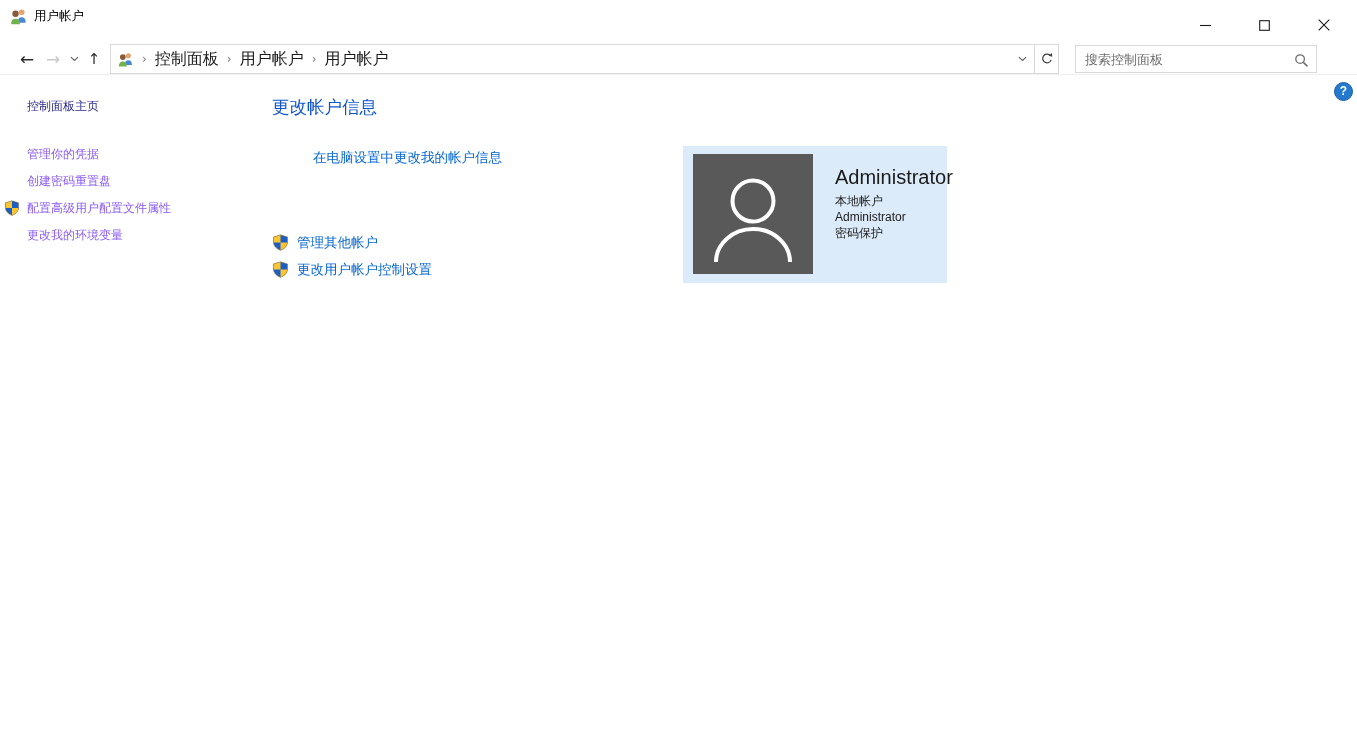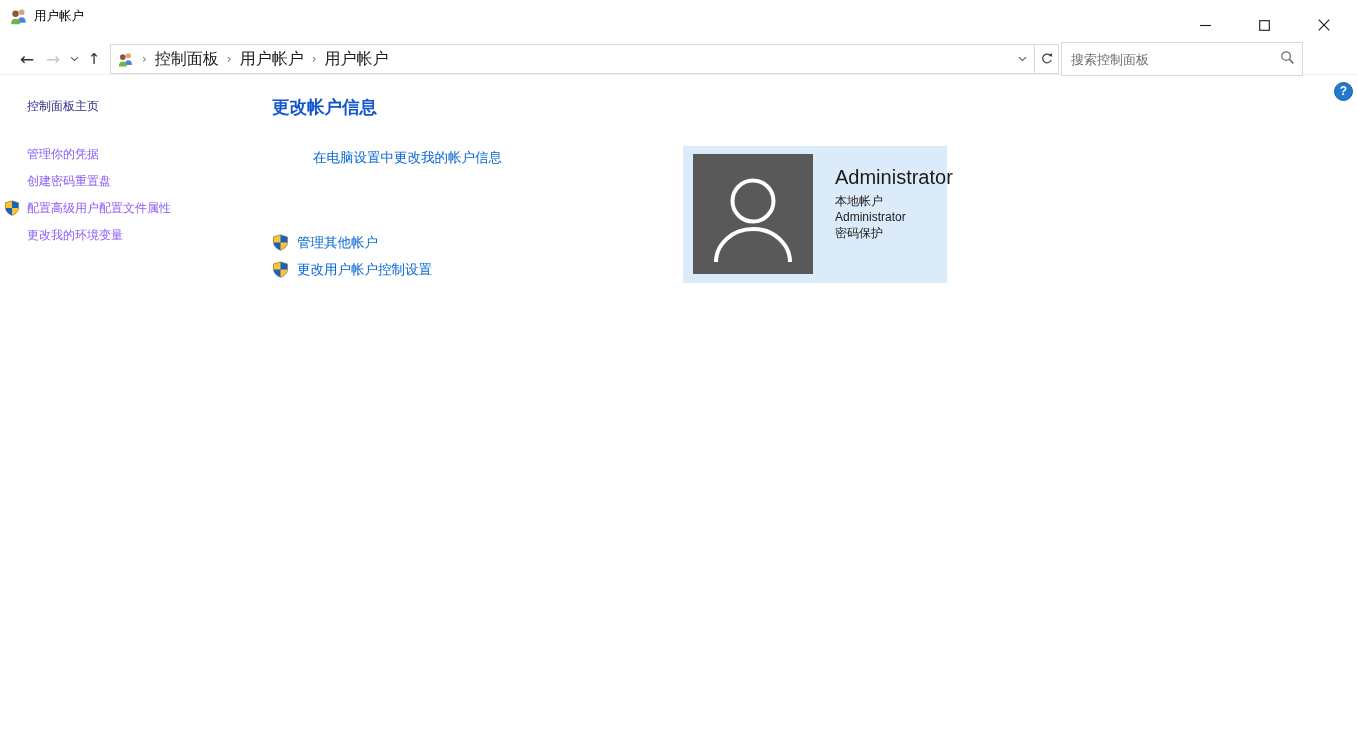--- a/index.html
+++ b/index.html
@@ -27,38 +27,38 @@
   .up-btn    { width:24px; font-size:15px; color:#2b2b2b; }
 
   .address-bar { flex:0 0 925px; height:30px; border:1px solid #d9d9d9; background:#fff; display:flex; align-items:center; margin-left:4px; }
   .crumb-icon { width:17px; height:17px; margin-left:6px; flex:0 0 auto; }
   .crumb-sep { color:#7a7a7a; font-size:12px; padding:0 8px; }
   .crumb { color:#1b1b1b; font-size:16px; white-space:nowrap; cursor:default; }
   .address-spacer { flex:1 1 auto; }
   .addrchev-btn { width:24px; height:28px; display:flex; align-items:center; justify-content:center; background:none; border:none; }
   .refresh-btn { flex:0 0 25px; height:30px; margin-left:-1px; border:1px solid #d9d9d9; background:#fff; display:flex; align-items:center; justify-content:center; }
 
-  .search-box { flex:0 0 242px; height:34px; margin-left:2px; border:1px solid #d9d9d9; background:#fff; position:relative; }
+  .search-box { flex:0 0 242px; height:28px; margin-left:16px; border:1px solid #d9d9d9; background:#fff; position:relative; }
   .search-box input { width:100%; height:100%; border:none; outline:none; padding:0 28px 0 9px; font-size:13px; color:#444; font-family:inherit; }
   .search-box input::placeholder { color:#6d6d6d; opacity:1; }
   .search-glyph { position:absolute; right:7px; top:7px; }
 
   
   .help-btn { position:absolute; left:1334px; top:82px; width:19px; height:19px; border-radius:50%;
     background:#2478cd; border:1px solid #1a62aa; color:#fff; font-size:12px; font-weight:bold;
     text-align:center; line-height:17px; }
 
   
   .sidebar { position:absolute; left:27px; top:97px; width:230px; font-size:12px; }
   .side-home { color:#2b2b8a; line-height:18px; margin-bottom:26px; cursor:pointer; }
   .side-item { position:relative; height:27px; line-height:27px; color:#8b5cf6; white-space:nowrap; cursor:pointer; }
   .side-shield { position:absolute; left:-23px; top:5px; }
 
   
-  .main-heading { position:absolute; left:272px; top:95px; font-size:17.5px; font-weight:700; color:#1155cc; }
+  .main-heading { position:absolute; left:272px; top:95px; font-size:17.5px; font-weight:400; color:#1155cc; }
   .settings-link { position:absolute; left:313px; top:149px; font-size:13.5px; color:#0767d2; cursor:pointer; }
   .task-list { position:absolute; left:272px; top:229px; }
   .task-row { display:flex; align-items:center; height:27px; font-size:13.5px; color:#0767d2; cursor:pointer; }
   .task-row .shield { margin-right:8px; }
 
   
   .account-card { position:absolute; left:683px; top:146px; width:264px; height:137px; background:#dcebf9; }
   .avatar { position:absolute; left:10px; top:8px; width:120px; height:120px; background:#595959; overflow:hidden; }
   .account-info { position:absolute; left:152px; top:19px; color:#1a1a1a; }
   .account-name { font-size:20px; line-height:24px; margin-bottom:4px; }

